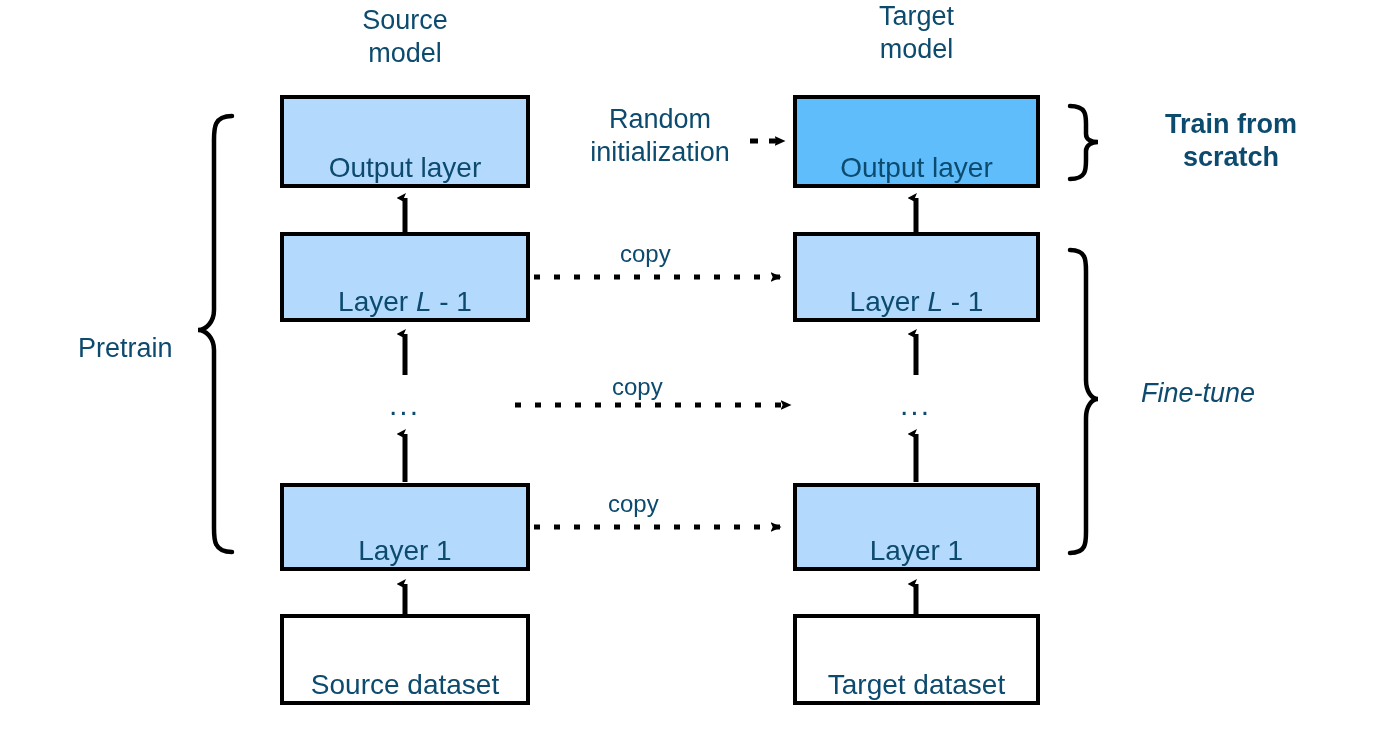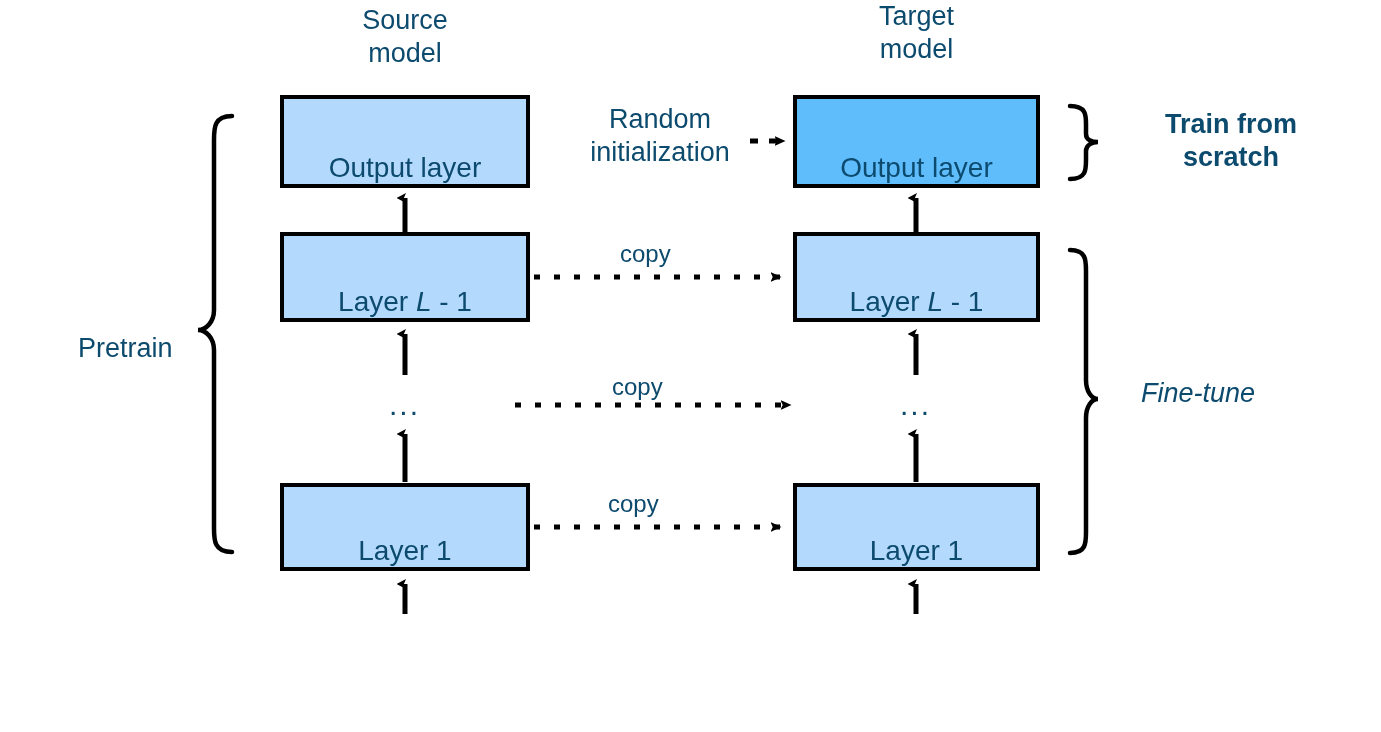--- a/index.html
+++ b/index.html
@@ -83,35 +83,41 @@
   <div class="node layer" style="left:280px; top:232px; width:250px; height:90px;">
     <span><span>Layer </span><span class="ital">L</span><span> - 1</span></span>
   </div>
 
   <div class="ellipsis" style="left:389px; top:388px;">...</div>
 
   <div class="node layer" style="left:280px; top:483px; width:250px; height:88px;">
     <span>Layer 1</span>
   </div>
 
+  <div class="node dataset" style="left:280px; top:614px; width:250px; height:91px;">
+    <span>Source dataset</span>
+  </div>
 
   <div class="node highlight" style="left:793px; top:95px; width:247px; height:93px;">
     <span>Output layer</span>
   </div>
 
   <div class="node layer" style="left:793px; top:232px; width:247px; height:90px;">
     <span><span>Layer </span><span class="ital">L</span><span> - 1</span></span>
   </div>
 
   <div class="ellipsis" style="left:900px; top:388px;">...</div>
 
   <div class="node layer" style="left:793px; top:483px; width:247px; height:88px;">
     <span>Layer 1</span>
   </div>
 
+  <div class="node dataset" style="left:793px; top:614px; width:247px; height:91px;">
+    <span>Target dataset</span>
+  </div>
 
   <div class="edge-label" style="left:620px; top:240px;">copy</div>
 
   <div class="edge-label" style="left:612px; top:373px;">copy</div>
 
   <div class="edge-label" style="left:608px; top:490px;">copy</div>
 
   <div class="caption" style="left:565px; top:103px; width:190px; text-align:center;">Random
 initialization</div>
 

